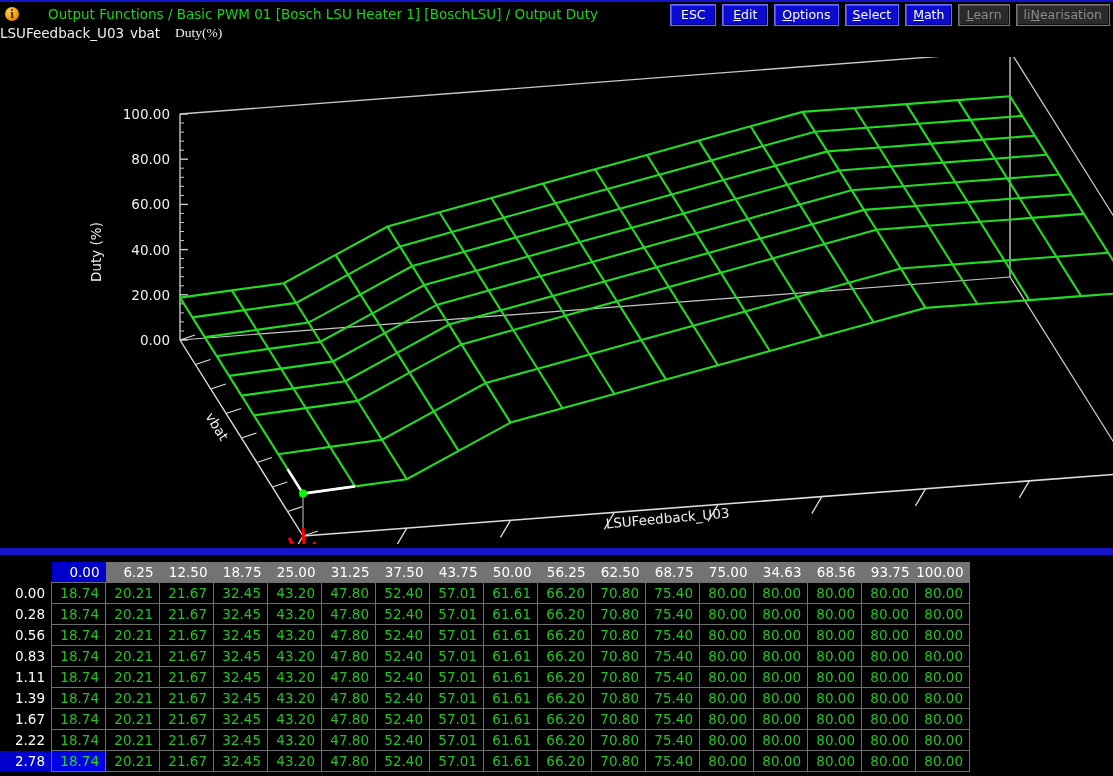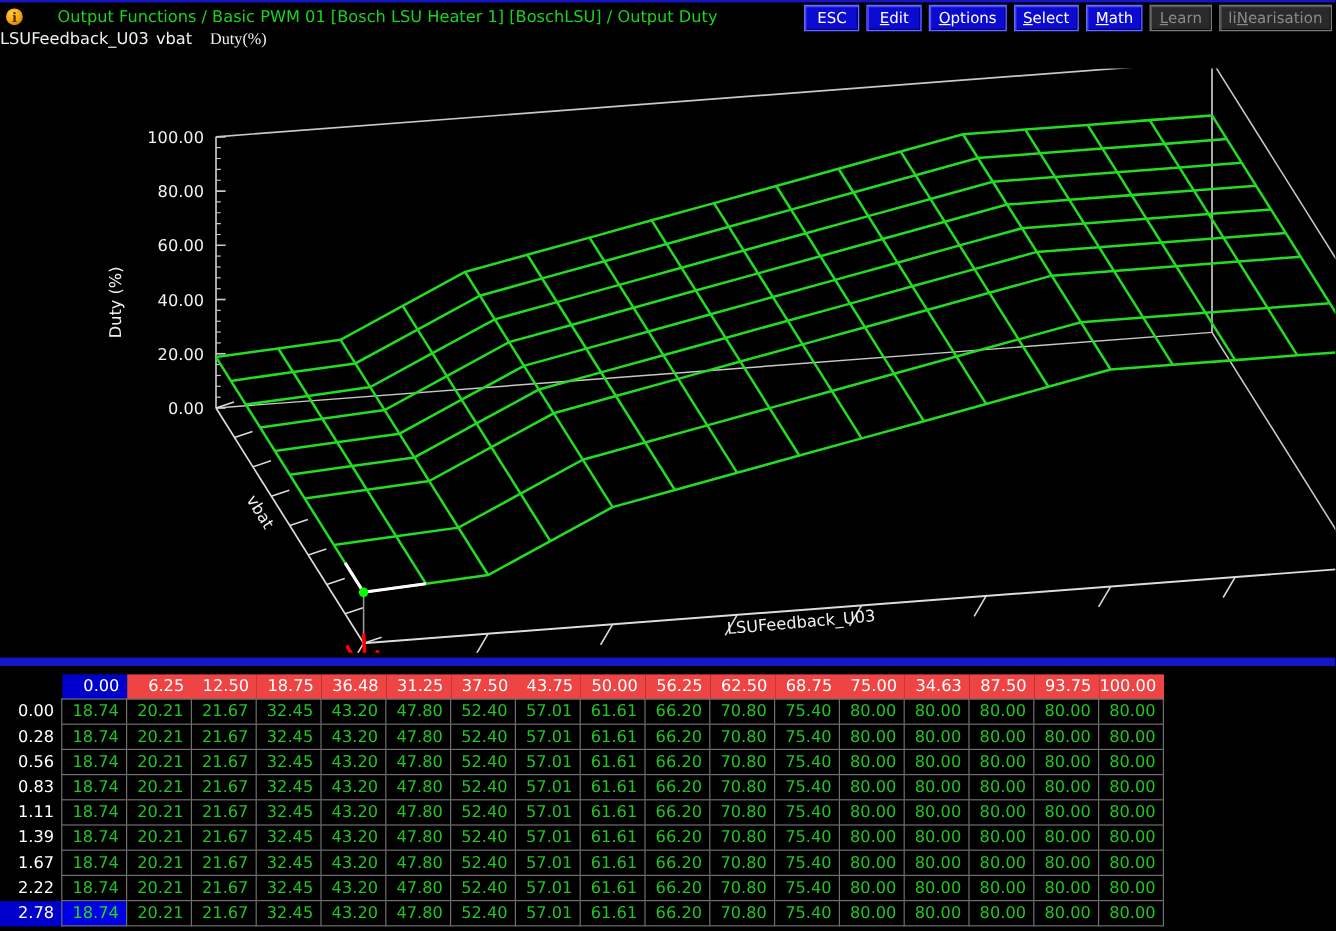--- a/index.html
+++ b/index.html
@@ -46,21 +46,21 @@
   
   #divider{position:absolute;left:0;top:548px;width:1113px;height:7px;background:#1414c8;}
   
   #tablewrap{position:absolute;left:0;top:562px;width:1113px;}
   table{border-collapse:collapse;font-size:13.5px;
         font-family:"DejaVu Sans","Liberation Sans",sans-serif;}
   td,th{padding:0;margin:0;}
   .corner{width:45px;height:20px;background:#000;border:none;}
   .chdr{
     width:47px;height:20px;text-align:right;padding-right:6px;
-    color:#ffffff;font-weight:normal;background:#ef4444;border:none;
+    color:#ffffff;font-weight:normal;background:#737373;border:none;
   }
   .chdr.sel{background:#0000cd;}
   .rhdr{
     width:45px;height:20px;text-align:right;padding-right:6px;
     color:#ffffff;background:#000;border:none;font-weight:normal;
   }
   .rhdr.sel{background:#0000cd;}
   .cell{
     width:47px;height:20px;text-align:right;padding-right:6px;
     color:#22c322;background:#000;
@@ -211,31 +211,31 @@
 
 <div id="tablewrap">
   <table>
     <thead>
         <tr id="thead-row">
           <th class="corner"></th>
           <th class="chdr sel">0.00</th>
           <th class="chdr">6.25</th>
           <th class="chdr">12.50</th>
           <th class="chdr">18.75</th>
-          <th class="chdr">36.48</th>
+          <th class="chdr">25.00</th>
           <th class="chdr">31.25</th>
           <th class="chdr">37.50</th>
           <th class="chdr">43.75</th>
           <th class="chdr">50.00</th>
           <th class="chdr">56.25</th>
           <th class="chdr">62.50</th>
           <th class="chdr">68.75</th>
           <th class="chdr">75.00</th>
           <th class="chdr">34.63</th>
-          <th class="chdr">87.50</th>
+          <th class="chdr">68.56</th>
           <th class="chdr">93.75</th>
           <th class="chdr">100.00</th>
         </tr>
       </thead>
     <tbody id="tbody">
         <tr>
           <td class="rhdr">0.00</td>
           <td class="cell">18.74</td>
           <td class="cell">20.21</td>
           <td class="cell">21.67</td>

